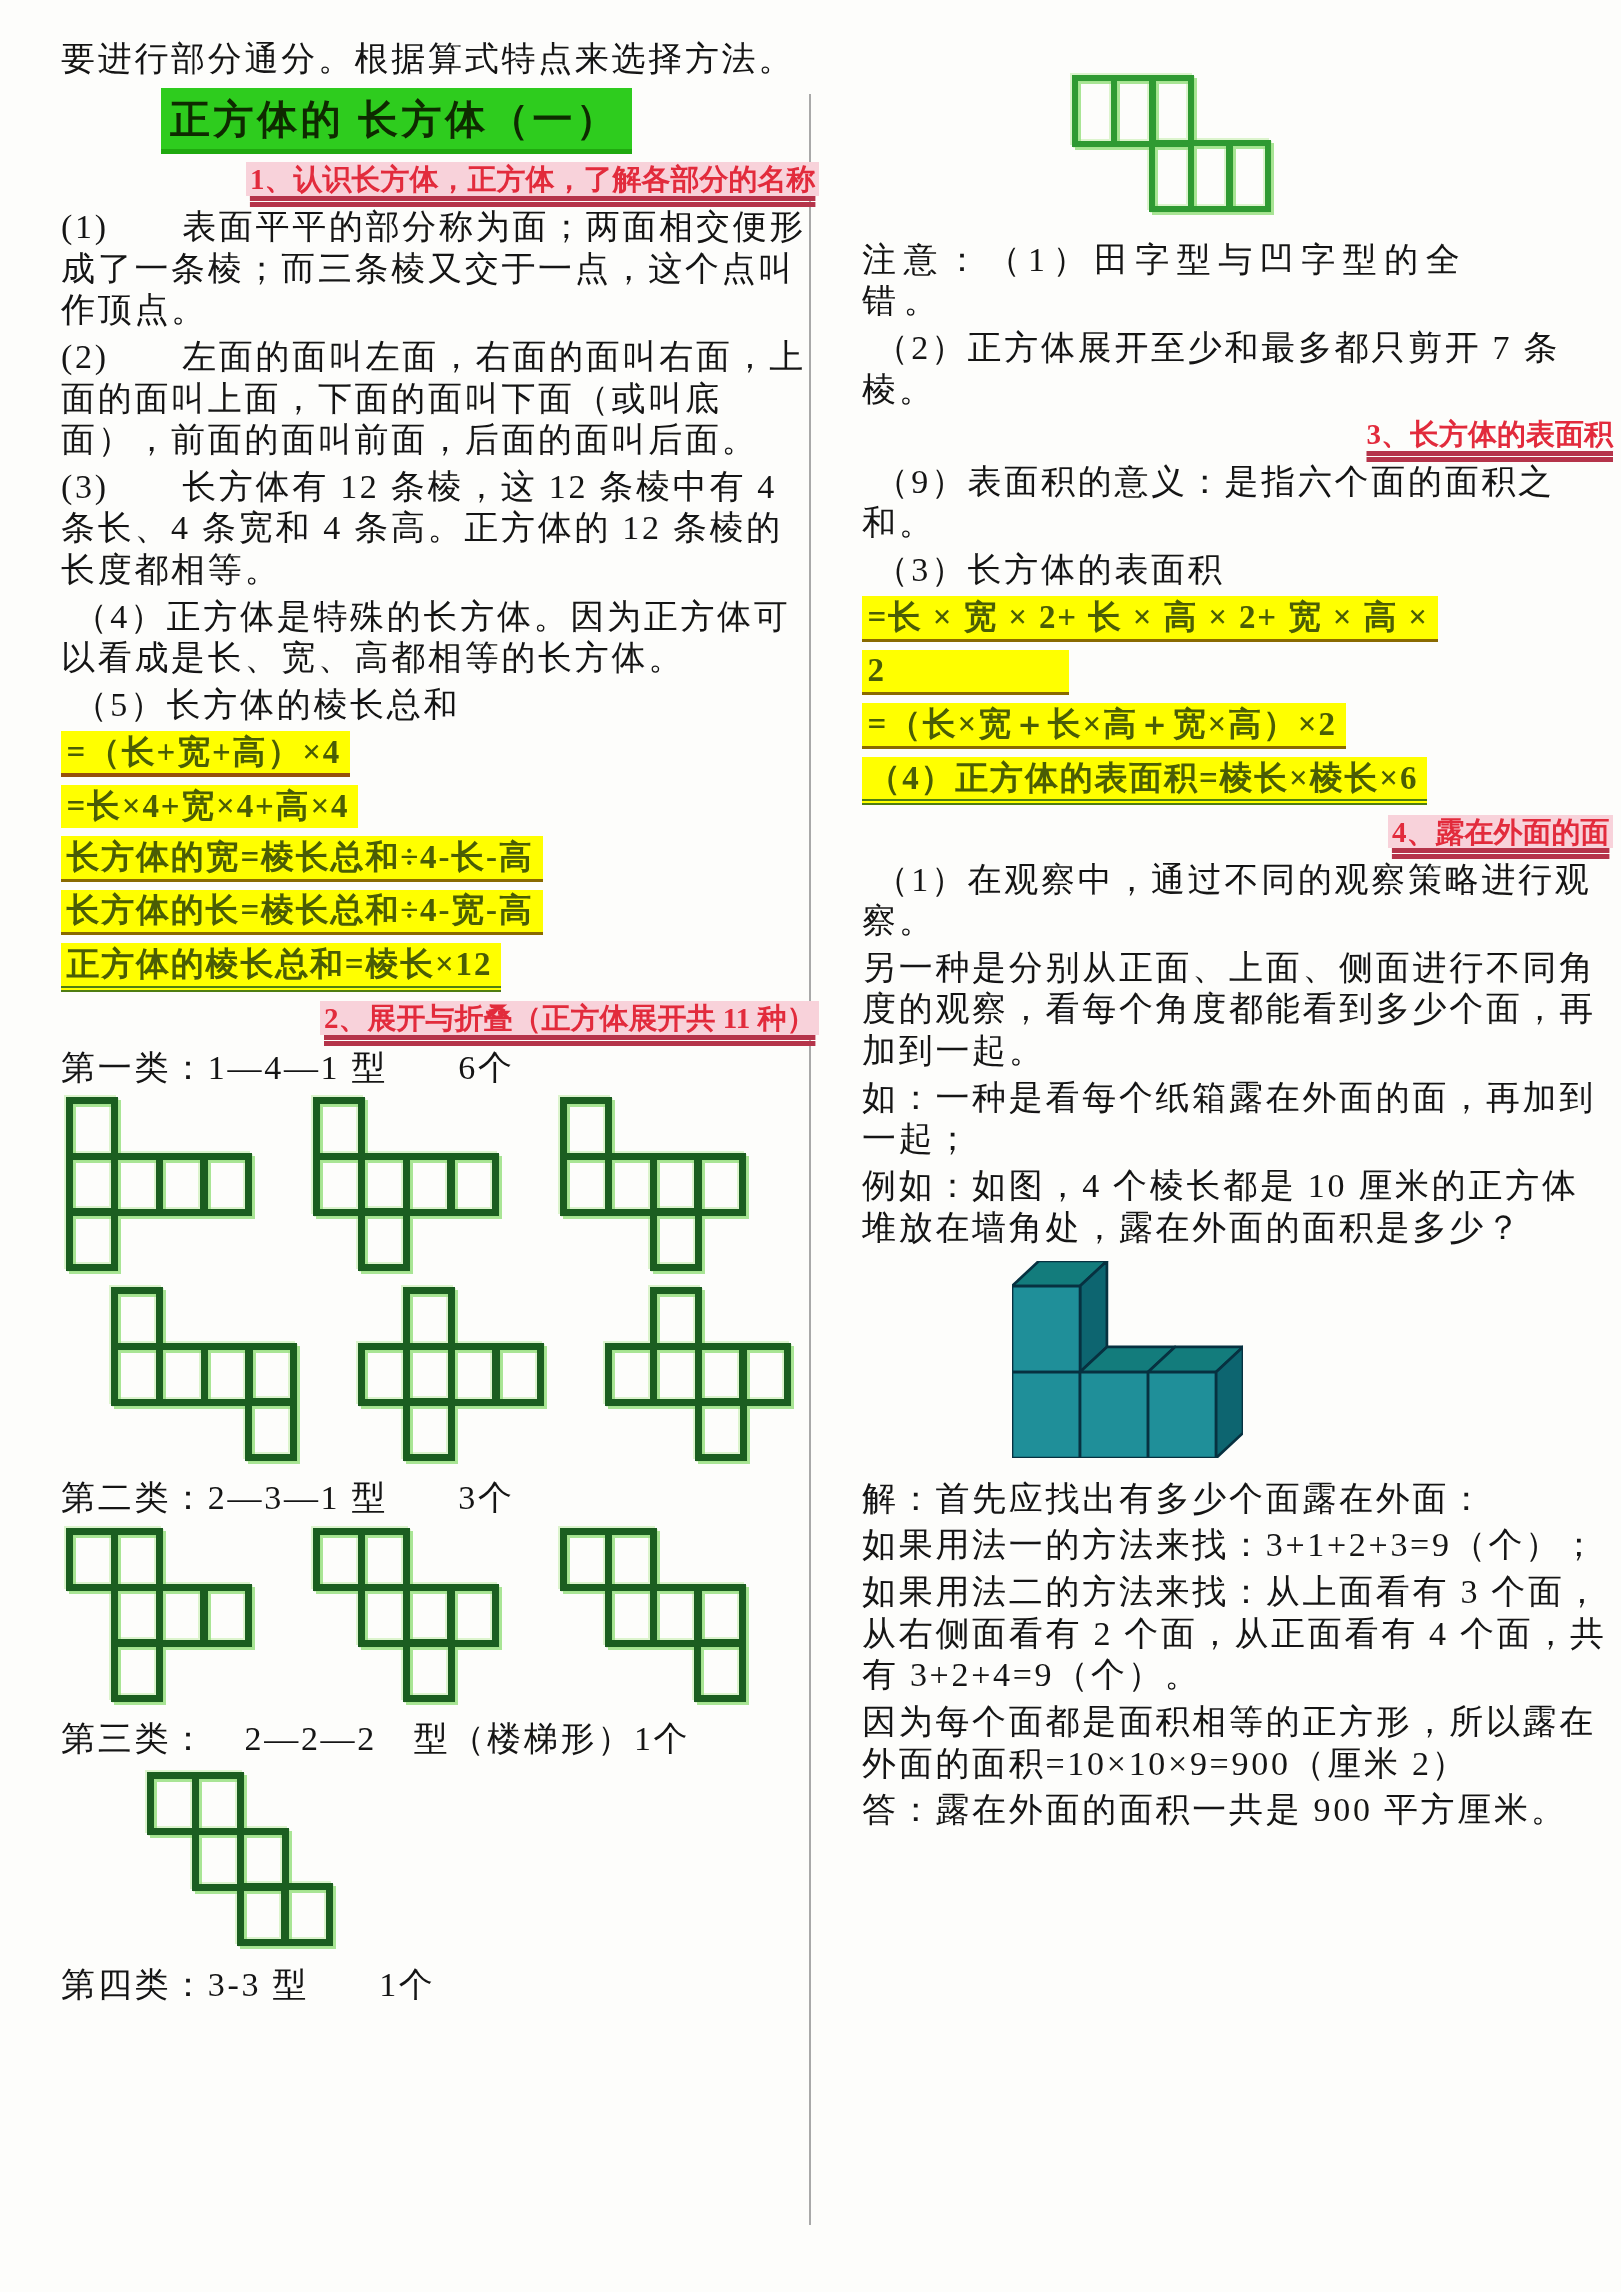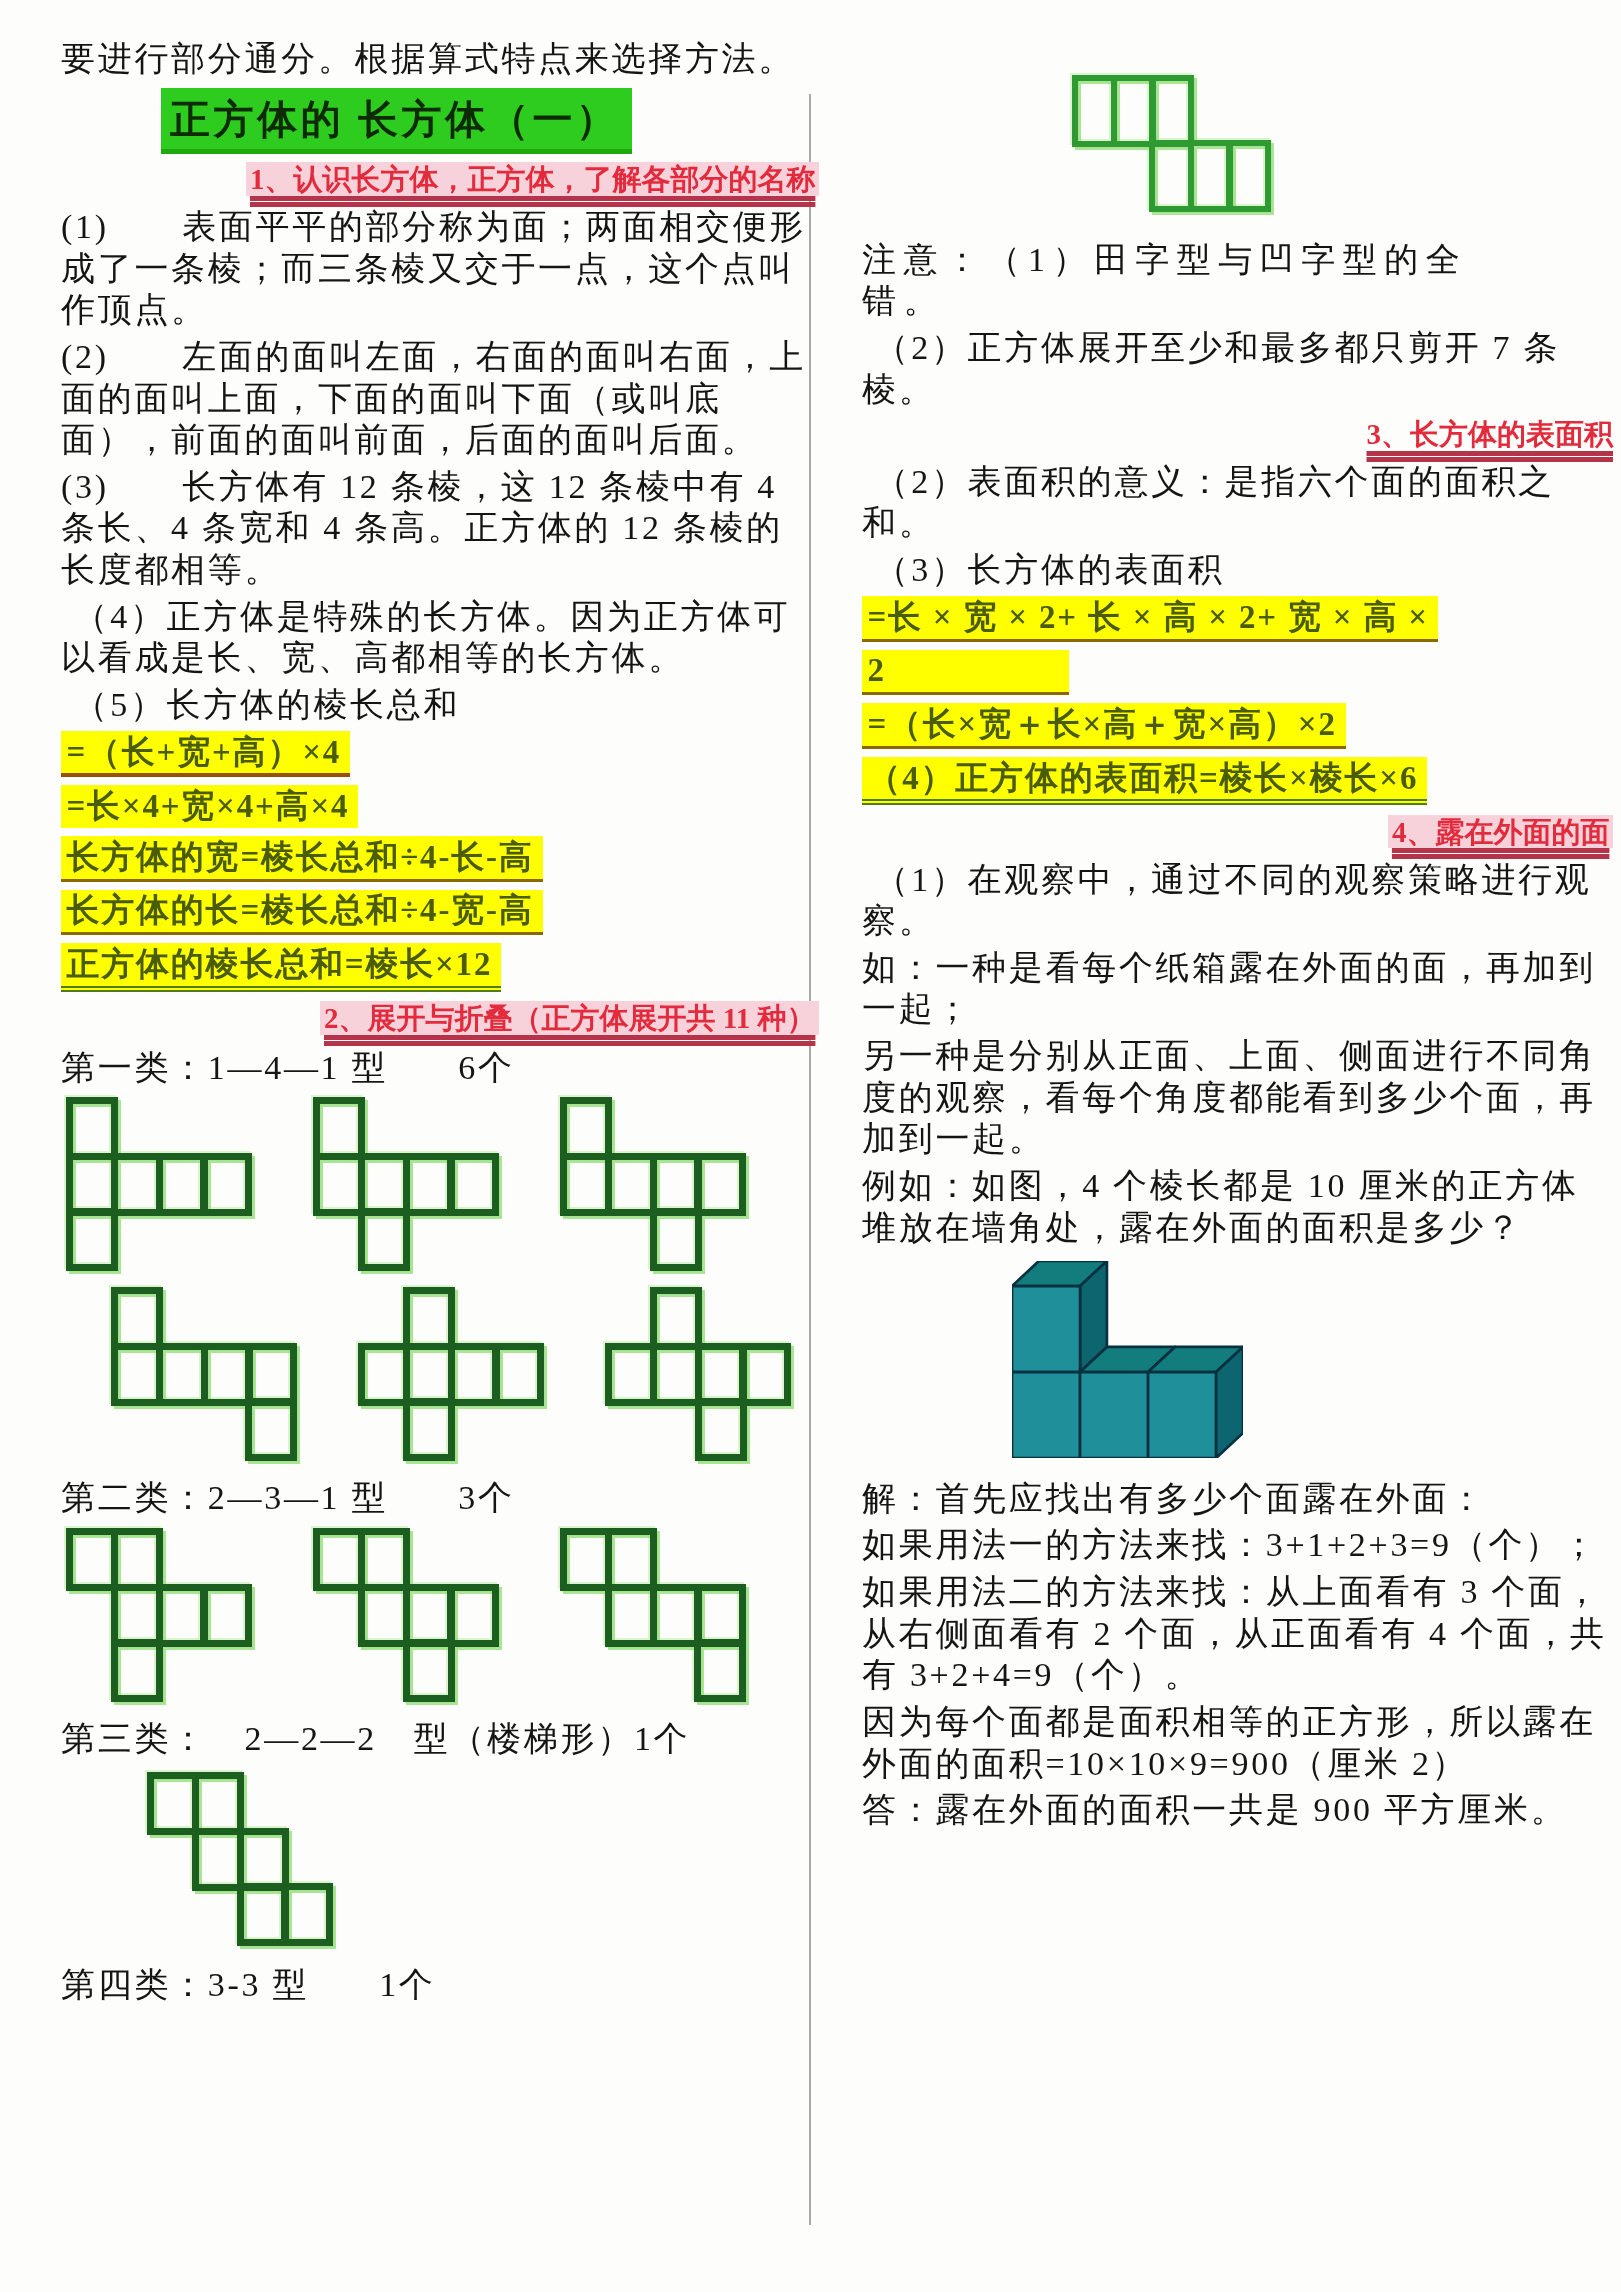--- a/index.html
+++ b/index.html
@@ -181,37 +181,37 @@
     <p class="body spread">
       <span>注意：（1）田字型与凹字型的全</span><br>
       <span>错。</span>
     </p>
     <p class="body indent-sm">（2）正方体展开至少和最多都只剪开 7 条棱。</p>
 
     <p class="h-red">
       <span class="ht">3、长方体的表面积</span>
     </p>
 
-    <p class="body indent-sm">（2）表面积的意义：是指六个面的面积之和。</p>
+    <p class="body indent-sm">（9）表面积的意义：是指六个面的面积之和。</p>
     <p class="body indent-sm">（3）长方体的表面积</p>
 
     <div class="fblock">
       <div class="fline"><span class="yf u1">=长 × 宽 × 2+ 长 × 高 × 2+ 宽 × 高 ×</span></div>
       <div class="fline"><span class="yf u1 w2">2</span></div>
       <div class="fline"><span class="yf u1">=（长×宽＋长×高＋宽×高）×2</span></div>
       <div class="fline"><span class="yf u2">（4）正方体的表面积=棱长×棱长×6</span></div>
     </div>
 
     <p class="h-red">
       <span class="ht pink">4、露在外面的面</span>
     </p>
 
     <p class="body indent-sm">（1）在观察中，通过不同的观察策略进行观察。</p>
+    <p class="body">另一种是分别从正面、上面、侧面进行不同角度的观察，看每个角度都能看到多少个面，再加到一起。</p>
     <p class="body">如：一种是看每个纸箱露在外面的面，再加到一起；</p>
-    <p class="body">另一种是分别从正面、上面、侧面进行不同角度的观察，看每个角度都能看到多少个面，再加到一起。</p>
     <p class="body">例如：如图，4 个棱长都是 10 厘米的正方体堆放在墙角处，露在外面的面积是多少？</p>
 
     <div class="cubefig">
       <svg width="231" height="197" viewBox="0 0 258 220">
         <g stroke="#073140" stroke-width="3" stroke-linejoin="round">
 
           <polygon points="0,28 30,0 106,0 76,28" fill="#137c7c"></polygon>
           <polygon points="76,28 106,0 106,96 76,124" fill="#0d6570"></polygon>
           <rect x="0" y="28" width="76" height="96" fill="#1f8f99"></rect>
 

